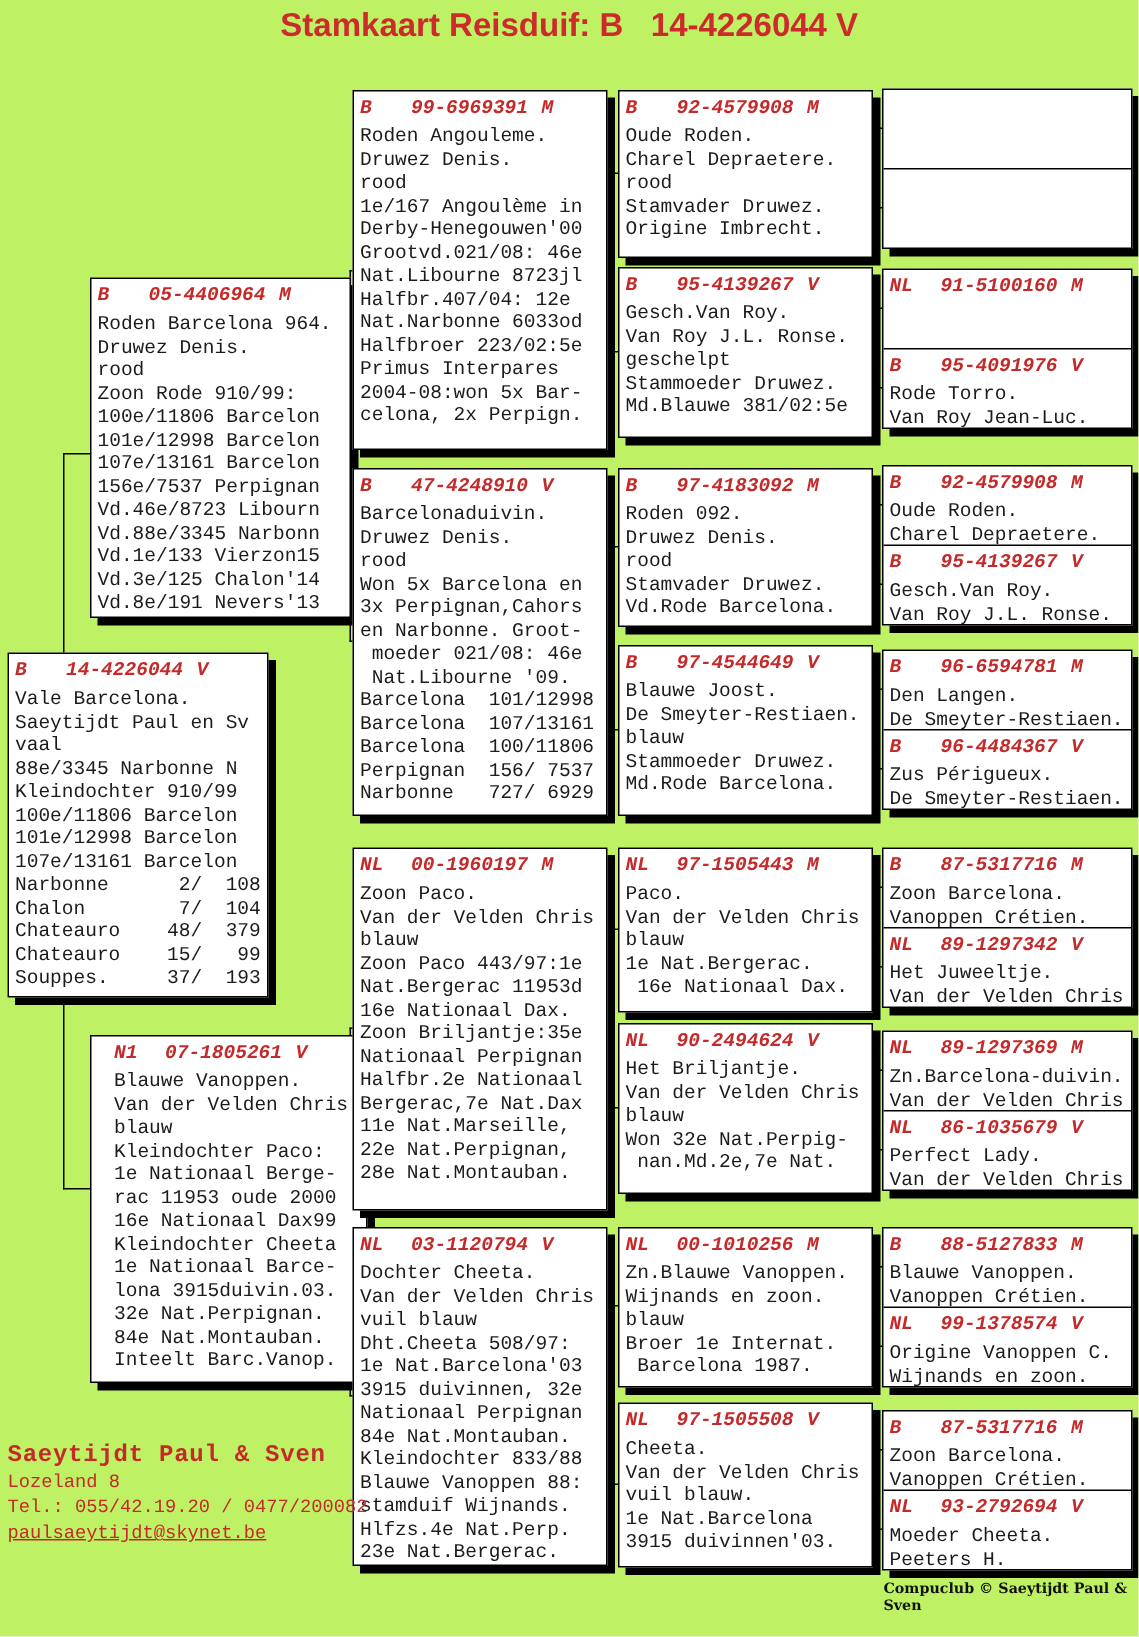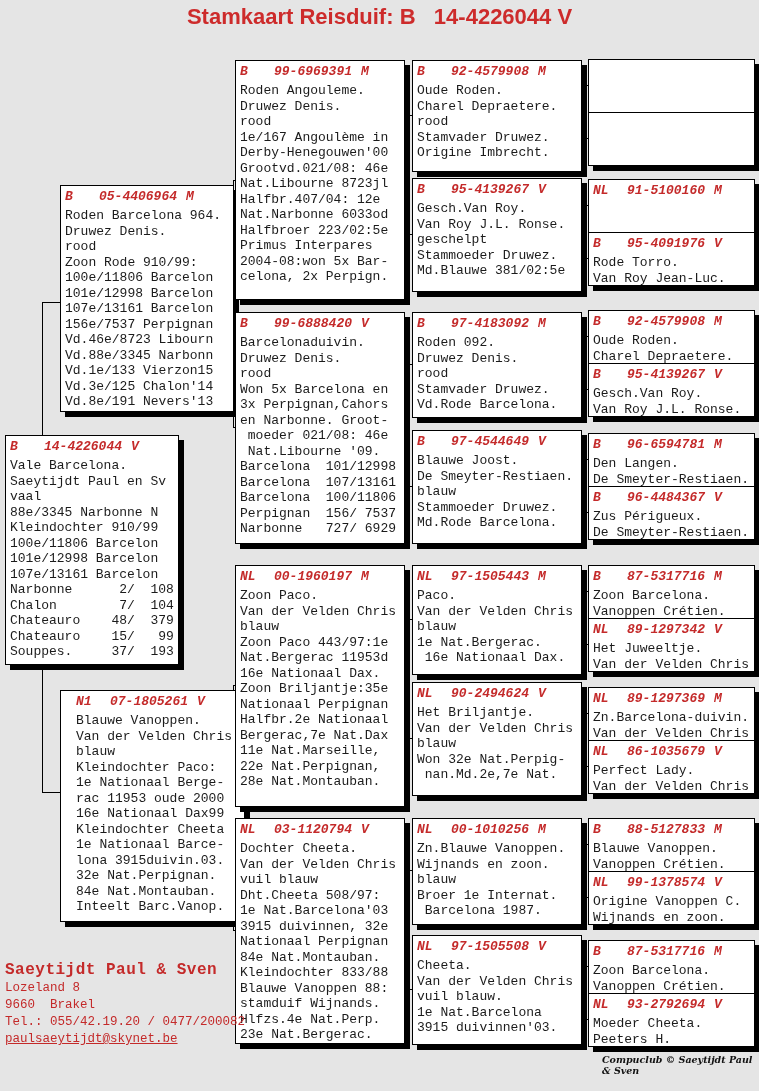--- a/index.html
+++ b/index.html
@@ -1,16 +1,16 @@
 <!DOCTYPE html>
 <html><head>
 <meta charset="utf-8">
 <style>
   html,body{margin:0;padding:0;background:#fff;}
-  .page{position:relative;width:759px;height:1091px;background:#e5e5e5;overflow:hidden;
+  .page{position:relative;width:759px;height:1091px;background:#bef264;overflow:hidden;
         font-family:"Liberation Mono",monospace;}
   .title{position:absolute;left:0;right:0;top:4px;text-align:center;
          font-family:"Liberation Sans",sans-serif;font-size:22px;font-weight:600;
          color:#cd2b2b;white-space:pre;}
   
   .pbox{position:absolute;background:#fff;border:1px solid #000;
         box-shadow:5px 5px 0 #000;overflow:hidden;}
   .hdr{display:flex;align-items:baseline;padding:3px 2px 2px 4px;
        color:#c42a2a;font-style:italic;font-weight:bold;font-size:13px;line-height:15px;
        white-space:pre;}
@@ -42,22 +42,22 @@
   .b-ddd{left:412px;top:935px;width:168px;height:108px;}
   .p-1{top:59px;}  .p-2{top:179px;} .p-3{top:310px;} .p-4{top:433px;}
   .p-5{top:565px;} .p-6{top:687px;} .p-7{top:818px;} .p-8{top:940px;}
   
   .cline{position:absolute;background:#000;}
   
   .owner{position:absolute;left:5px;top:960px;color:#c42a2a;}
   .owner .oname{font-size:16px;font-weight:bold;letter-spacing:0.5px;line-height:20px;}
   .owner .oline{font-size:12.5px;line-height:17px;white-space:pre;}
   .owner .oemail{font-size:12.5px;line-height:17px;text-decoration:underline;}
-  .footer{position:absolute;left:602px;top:1054px;font-family:"DejaVu Serif",serif;
-          font-style:italic;font-weight:bold;font-size:9.5px;color:#111;}
+  .footer{position:absolute;left:589px;top:1054px;font-family:"DejaVu Serif",serif;
+          font-weight:bold;font-size:9.5px;color:#111;}
 </style>
 </head>
 <body>
 
 <div class="page">
   <div class="title">Stamkaart Reisduif: B   14-4226044 V</div>
   <div id="connectors">
       <div class="cline" style="left: 42px; top: 302px; width: 19px; height: 1px;"></div>
       <div class="cline" style="left: 42px; top: 302px; width: 1px; height: 134px;"></div>
       <div class="cline" style="left: 42px; top: 663px; width: 1px; height: 130px;"></div>
@@ -133,21 +133,21 @@
   <div class="pbox b-dam">
     <div class="hdr"><span class="cc">N1</span><span class="ring">07-1805261</span><span class="sx">V</span></div>
     <div class="body"><div class="line">Blauwe Vanoppen.</div><div class="line">Van der Velden Chris</div><div class="line">blauw</div><div class="line">Kleindochter Paco:</div><div class="line">1e Nationaal Berge-</div><div class="line">rac 11953 oude 2000</div><div class="line">16e Nationaal Dax99</div><div class="line">Kleindochter Cheeta</div><div class="line">1e Nationaal Barce-</div><div class="line">lona 3915duivin.03.</div><div class="line">32e Nat.Perpignan.</div><div class="line">84e Nat.Montauban.</div><div class="line">Inteelt Barc.Vanop.</div></div>
   </div>
 
   <div class="pbox b-ss">
     <div class="hdr"><span class="cc">B</span><span class="ring">99-6969391</span><span class="sx">M</span></div>
     <div class="body"><div class="line">Roden Angouleme.</div><div class="line">Druwez Denis.</div><div class="line">rood</div><div class="line">1e/167 Angoulème in</div><div class="line">Derby-Henegouwen'00</div><div class="line">Grootvd.021/08: 46e</div><div class="line">Nat.Libourne 8723jl</div><div class="line">Halfbr.407/04: 12e</div><div class="line">Nat.Narbonne 6033od</div><div class="line">Halfbroer 223/02:5e</div><div class="line">Primus Interpares</div><div class="line">2004-08:won 5x Bar-</div><div class="line">celona, 2x Perpign.</div></div>
   </div>
   <div class="pbox b-sd">
-    <div class="hdr"><span class="cc">B</span><span class="ring">99-6888420</span><span class="sx">V</span></div>
+    <div class="hdr"><span class="cc">B</span><span class="ring">47-4248910</span><span class="sx">V</span></div>
     <div class="body"><div class="line">Barcelonaduivin.</div><div class="line">Druwez Denis.</div><div class="line">rood</div><div class="line">Won 5x Barcelona en</div><div class="line">3x Perpignan,Cahors</div><div class="line">en Narbonne. Groot-</div><div class="line"> moeder 021/08: 46e</div><div class="line"> Nat.Libourne '09.</div><div class="line">Barcelona  101/12998</div><div class="line">Barcelona  107/13161</div><div class="line">Barcelona  100/11806</div><div class="line">Perpignan  156/ 7537</div><div class="line">Narbonne   727/ 6929</div></div>
   </div>
   <div class="pbox b-ds">
     <div class="hdr"><span class="cc">NL</span><span class="ring">00-1960197</span><span class="sx">M</span></div>
     <div class="body"><div class="line">Zoon Paco.</div><div class="line">Van der Velden Chris</div><div class="line">blauw</div><div class="line">Zoon Paco 443/97:1e</div><div class="line">Nat.Bergerac 11953d</div><div class="line">16e Nationaal Dax.</div><div class="line">Zoon Briljantje:35e</div><div class="line">Nationaal Perpignan</div><div class="line">Halfbr.2e Nationaal</div><div class="line">Bergerac,7e Nat.Dax</div><div class="line">11e Nat.Marseille,</div><div class="line">22e Nat.Perpignan,</div><div class="line">28e Nat.Montauban.</div></div>
   </div>
   <div class="pbox b-dd">
     <div class="hdr"><span class="cc">NL</span><span class="ring">03-1120794</span><span class="sx">V</span></div>
     <div class="body"><div class="line">Dochter Cheeta.</div><div class="line">Van der Velden Chris</div><div class="line">vuil blauw</div><div class="line">Dht.Cheeta 508/97:</div><div class="line">1e Nat.Barcelona'03</div><div class="line">3915 duivinnen, 32e</div><div class="line">Nationaal Perpignan</div><div class="line">84e Nat.Montauban.</div><div class="line">Kleindochter 833/88</div><div class="line">Blauwe Vanoppen 88:</div><div class="line">stamduif Wijnands.</div><div class="line">Hlfzs.4e Nat.Perp.</div><div class="line">23e Nat.Bergerac.</div></div>
   </div>
@@ -261,19 +261,18 @@
     </div>
     <div class="cell">
       <div class="hdr"><span class="cc">NL</span><span class="ring">93-2792694</span><span class="sx">V</span></div>
       <div class="body"><div class="line">Moeder Cheeta.</div><div class="line">Peeters H.</div></div>
     </div>
   </div>
 
   <div class="owner">
     <div class="oname">Saeytijdt Paul &amp; Sven</div>
     <div class="oline">Lozeland 8</div>
-    <div class="oline">9660  Brakel</div>
     <div class="oline">Tel.: 055/42.19.20 / 0477/200082</div>
     <div class="oemail">paulsaeytijdt@skynet.be</div>
   </div>
 
   <div class="footer">Compuclub © Saeytijdt Paul &amp; Sven</div>
 </div>
 
 </body></html>

